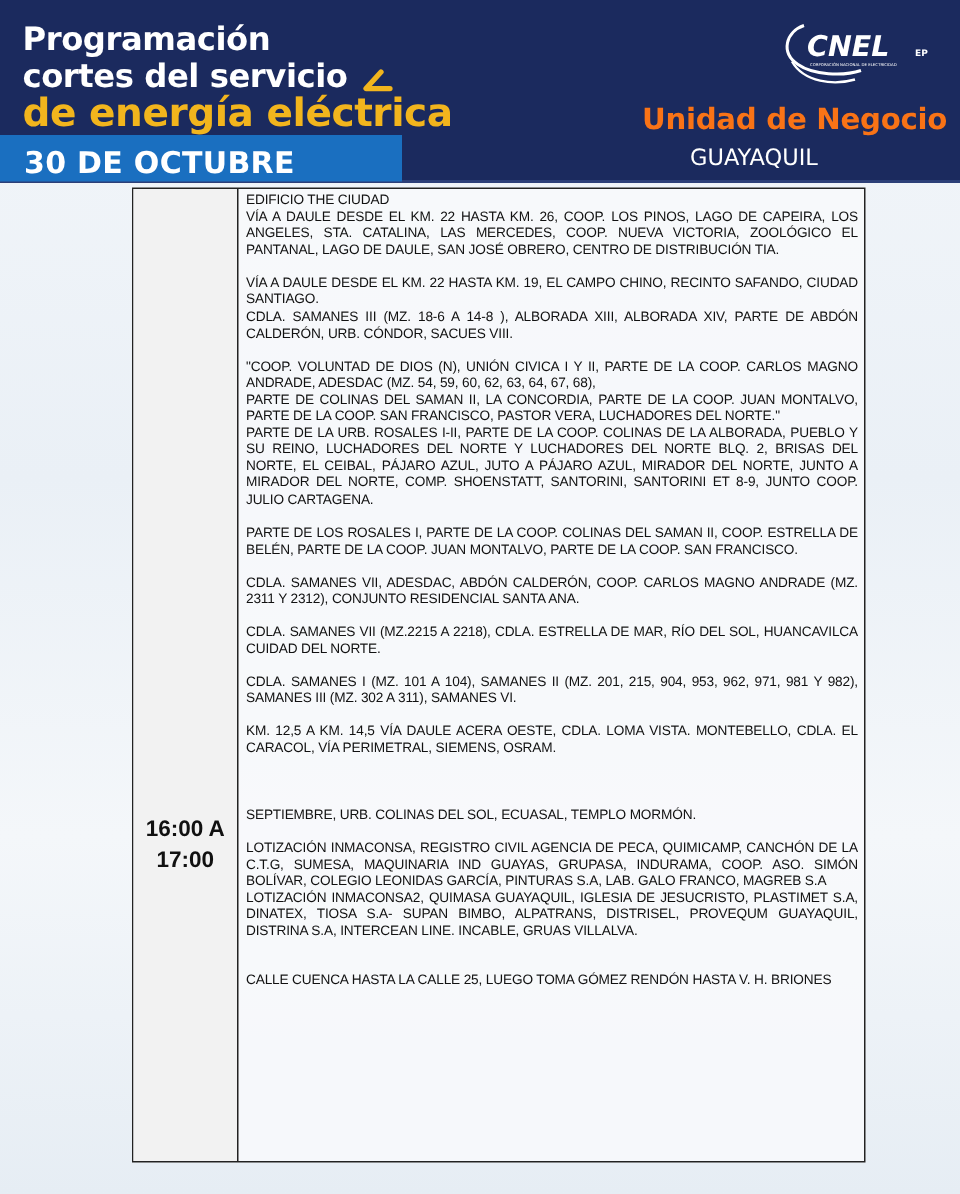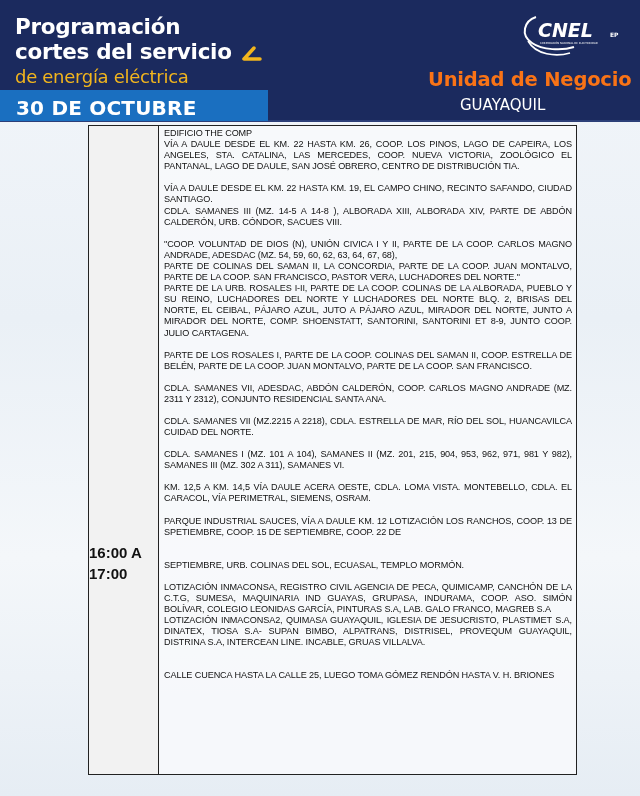--- a/index.html
+++ b/index.html
@@ -14,21 +14,21 @@
     background: #1b2a5e;
     border-bottom: 2px solid #2c3f78;
     padding-left: 38px;
   }
   .title {
     position: absolute; left: 15px; top: 14px;
     font-family: "DejaVu Sans", sans-serif;
     font-weight: bold; color: #ffffff; font-size: 21.5px; line-height: 25px;
     letter-spacing: -0.3px;
   }
-  .title .l3 { color: #f2b51d; font-weight: normal; font-size: 18px; }
+  .title .l3 { color: #f2b51d; font-weight: bold; font-size: 26px; }
   .title-accent {
     position: absolute; left: 240px; top: 46px; width: 24px; height: 18px;
   }
   .date-bar {
     position: absolute; left: 0; top: 90px; width: 268px; height: 31px;
     background: #1a6fc0;
   }
   .date-text {
     position: absolute; left: 16px; top: 96px;
     font-family: "DejaVu Sans", sans-serif;
@@ -53,21 +53,21 @@
     background: rgba(248, 249, 251, 0.85);
     display: flex;
   }
   .time-col {
     width: 70px; border-right: 1.5px solid #222;
     background: #f2f2f2;
     position: relative;
   }
   .time-text {
     position: absolute; left: 0; width: 100%; top: 416px;
-    text-align: left; font-weight: bold; font-size: 15px; line-height: 21px; color: #111;
+    text-align: center; font-weight: bold; font-size: 15px; line-height: 21px; color: #111;
   }
   .areas-col {
     flex: 1; padding: 2px 4px 0 5px;
     font-size: 9.1px; line-height: 11.1px; color: #111;
     text-align: justify; letter-spacing: -0.1px;
   }
   .areas-col p { margin: 0; }
   .areas-col .gap { height: 11px; }
   .areas-col .gap2 { height: 22px; }
 </style>
@@ -100,41 +100,40 @@
 </div>
 
 <div class="table">
   <div class="time-col">
     <div class="time-text">
       <div>16:00 A</div>
       <div>17:00</div>
     </div>
   </div>
   <div class="areas-col">
-    <p>EDIFICIO THE COMP</p>
+    <p>EDIFICIO THE CIUDAD</p>
     <p>VÍA A DAULE DESDE EL KM. 22 HASTA KM. 26, COOP. LOS PINOS, LAGO DE CAPEIRA, LOS ANGELES, STA. CATALINA, LAS MERCEDES, COOP. NUEVA VICTORIA, ZOOLÓGICO EL PANTANAL, LAGO DE DAULE, SAN JOSÉ OBRERO, CENTRO DE DISTRIBUCIÓN TIA.</p>
     <div class="gap"></div>
     <p>VÍA A DAULE DESDE EL KM. 22 HASTA KM. 19, EL CAMPO CHINO, RECINTO SAFANDO, CIUDAD SANTIAGO.</p>
-    <p>CDLA. SAMANES III (MZ. 14-5 A 14-8 ), ALBORADA XIII, ALBORADA XIV, PARTE DE ABDÓN CALDERÓN, URB. CÓNDOR, SACUES VIII.</p>
+    <p>CDLA. SAMANES III (MZ. 18-6 A 14-8 ), ALBORADA XIII, ALBORADA XIV, PARTE DE ABDÓN CALDERÓN, URB. CÓNDOR, SACUES VIII.</p>
     <div class="gap"></div>
     <p>"COOP. VOLUNTAD DE DIOS (N), UNIÓN CIVICA I Y II, PARTE DE LA COOP. CARLOS MAGNO ANDRADE, ADESDAC (MZ. 54, 59, 60, 62, 63, 64, 67, 68),</p>
     <p>PARTE DE COLINAS DEL SAMAN II, LA CONCORDIA, PARTE DE LA COOP.  JUAN MONTALVO, PARTE DE LA COOP. SAN FRANCISCO, PASTOR VERA, LUCHADORES DEL NORTE."</p>
     <p>PARTE DE LA URB. ROSALES I-II,  PARTE DE LA COOP. COLINAS DE LA ALBORADA, PUEBLO Y SU REINO, LUCHADORES DEL NORTE Y LUCHADORES DEL NORTE BLQ. 2, BRISAS DEL NORTE, EL CEIBAL, PÁJARO AZUL, JUTO A PÁJARO AZUL, MIRADOR DEL NORTE, JUNTO A MIRADOR DEL NORTE, COMP. SHOENSTATT, SANTORINI, SANTORINI ET 8-9, JUNTO COOP. JULIO CARTAGENA.</p>
     <div class="gap"></div>
     <p>PARTE DE LOS ROSALES I, PARTE DE LA COOP. COLINAS DEL SAMAN II, COOP. ESTRELLA DE BELÉN, PARTE DE LA COOP. JUAN MONTALVO, PARTE DE LA COOP. SAN FRANCISCO.</p>
     <div class="gap"></div>
     <p>CDLA. SAMANES VII, ADESDAC, ABDÓN CALDERÓN, COOP. CARLOS MAGNO ANDRADE (MZ. 2311 Y 2312), CONJUNTO RESIDENCIAL SANTA ANA.</p>
     <div class="gap"></div>
     <p>CDLA. SAMANES VII (MZ.2215 A 2218), CDLA. ESTRELLA DE MAR, RÍO DEL SOL, HUANCAVILCA CUIDAD DEL NORTE.</p>
     <div class="gap"></div>
     <p>CDLA. SAMANES I (MZ. 101 A 104), SAMANES II (MZ. 201, 215, 904, 953, 962, 971, 981 Y 982), SAMANES III (MZ. 302 A 311), SAMANES VI.</p>
     <div class="gap"></div>
     <p>KM. 12,5 A KM. 14,5 VÍA DAULE ACERA OESTE, CDLA. LOMA VISTA. MONTEBELLO, CDLA. EL CARACOL, VÍA PERIMETRAL, SIEMENS, OSRAM.</p>
     <div class="gap"></div>
-    <p>PARQUE INDUSTRIAL SAUCES, VÍA A DAULE KM. 12 LOTIZACIÓN LOS RANCHOS, COOP. 13 DE SPETIEMBRE, COOP. 15 DE SEPTIEMBRE, COOP. 22 DE</p>
     <div class="gap2"></div>
     <p>SEPTIEMBRE, URB. COLINAS DEL SOL, ECUASAL, TEMPLO MORMÓN.</p>
     <div class="gap"></div>
     <p>LOTIZACIÓN INMACONSA, REGISTRO CIVIL AGENCIA DE PECA, QUIMICAMP, CANCHÓN DE LA C.T.G, SUMESA, MAQUINARIA IND GUAYAS, GRUPASA, INDURAMA, COOP. ASO. SIMÓN BOLÍVAR, COLEGIO LEONIDAS GARCÍA, PINTURAS S.A, LAB. GALO FRANCO, MAGREB S.A</p>
     <p>LOTIZACIÓN INMACONSA2, QUIMASA GUAYAQUIL, IGLESIA DE JESUCRISTO, PLASTIMET S.A, DINATEX, TIOSA S.A- SUPAN BIMBO, ALPATRANS, DISTRISEL, PROVEQUM GUAYAQUIL, DISTRINA S.A, INTERCEAN LINE. INCABLE, GRUAS VILLALVA.</p>
     <div class="gap"></div>
     <div class="gap"></div>
     <p>CALLE CUENCA HASTA LA CALLE 25, LUEGO TOMA GÓMEZ RENDÓN HASTA V. H. BRIONES</p>
   </div>
 </div>

